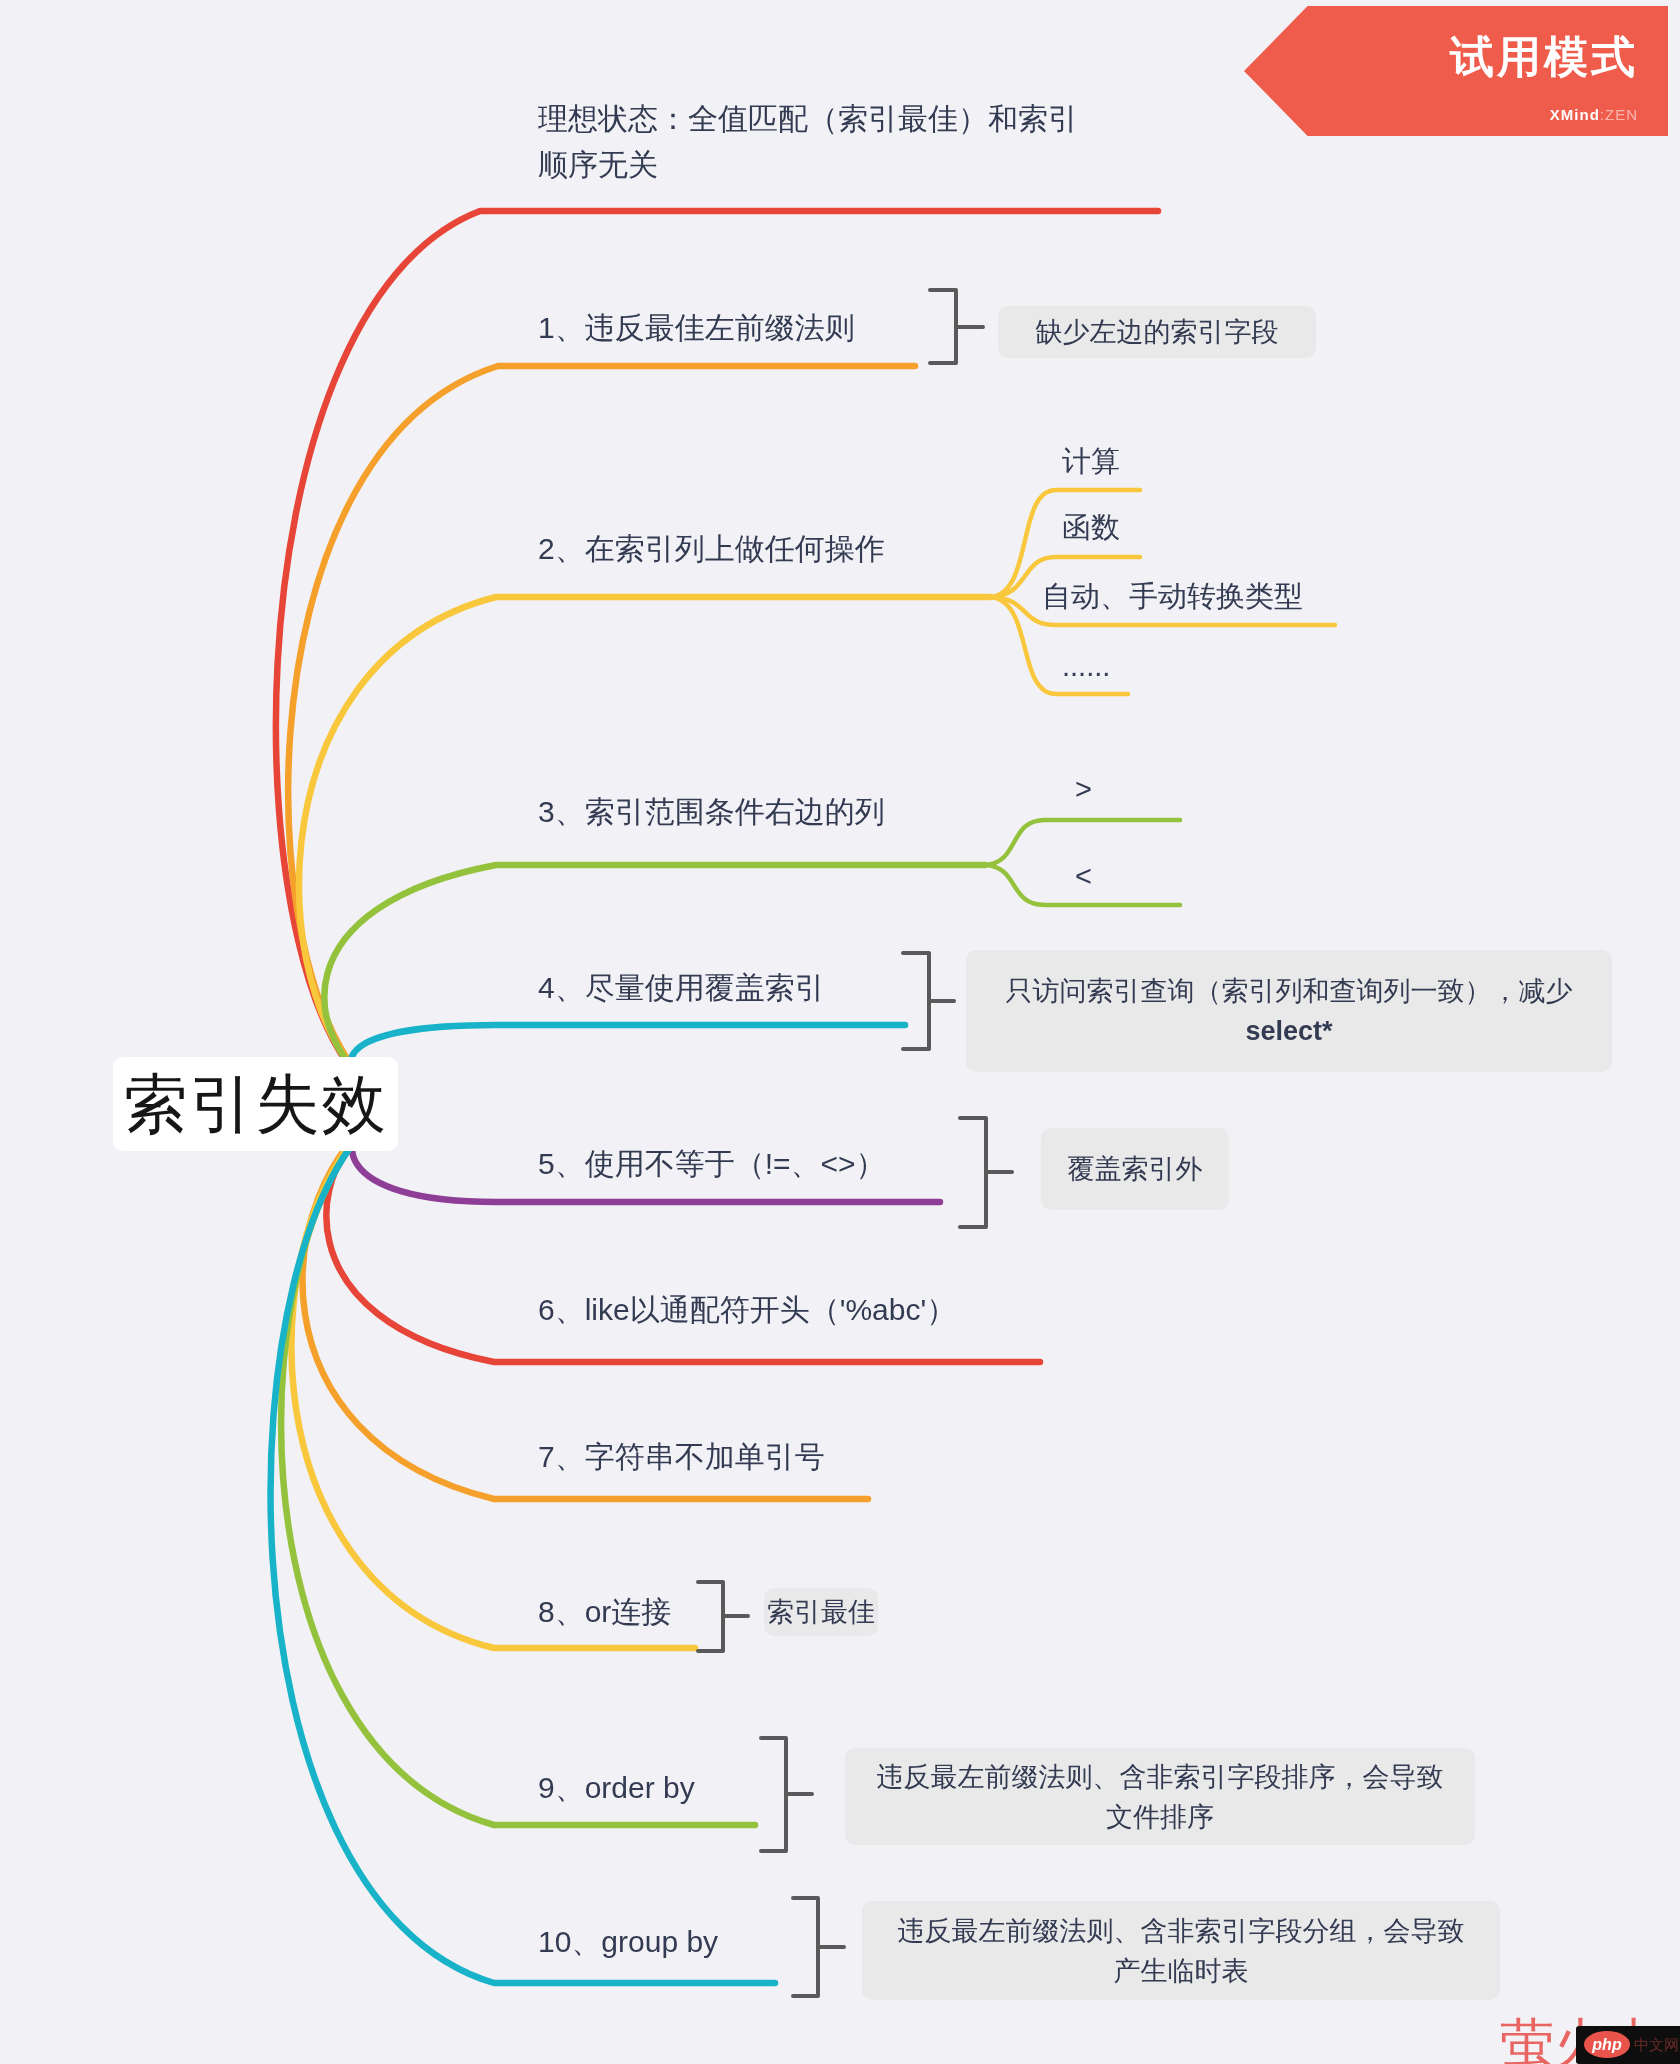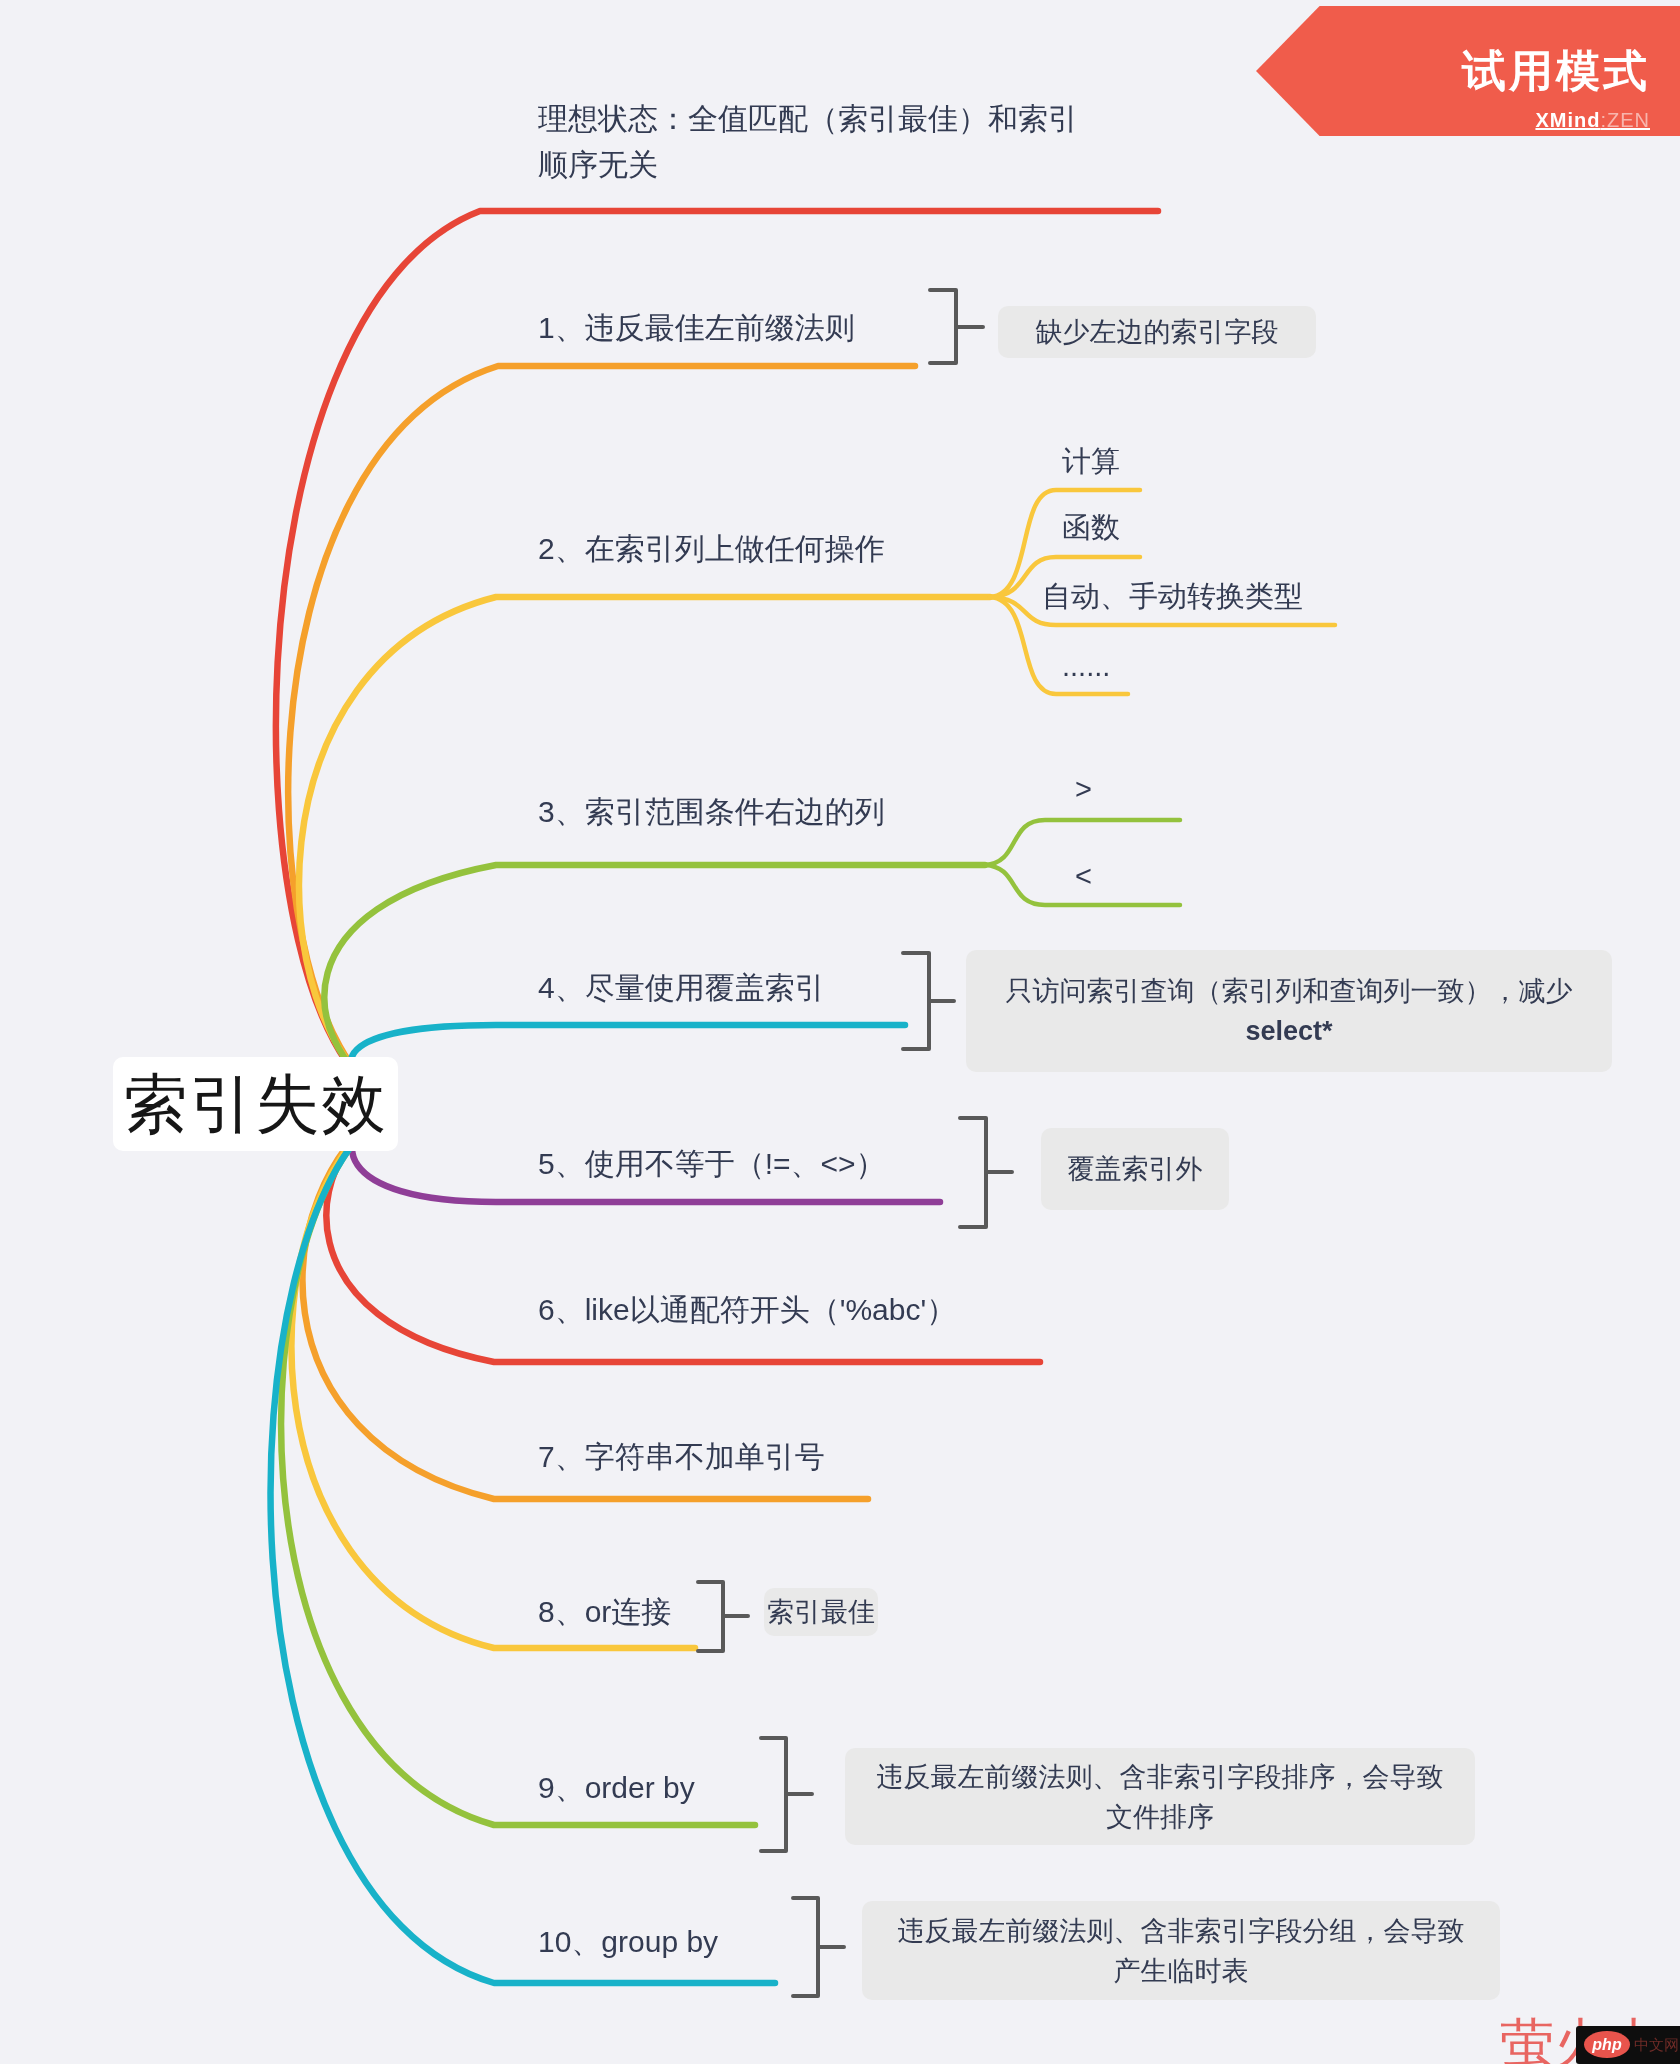--- a/index.html
+++ b/index.html
@@ -19,26 +19,26 @@
   .child{font-size:29px;font-weight:500;white-space:nowrap;transform:translateY(-50%);}
   .note{font-size:30px;font-weight:500;line-height:46px;}
   .callout{position:absolute;z-index:2;background:var(--callout_bg,#E9E9E9);border-radius:10px;
            display:flex;flex-direction:column;align-items:center;justify-content:center;
            color:var(--topic_text,#333B52);font-size:27px;font-weight:500;text-align:center;
            white-space:pre-line;line-height:40px;}
   .callout .b2{font-weight:700;text-align:right;}
   #root-node{position:absolute;z-index:3;background:#ffffff;border-radius:10px;
              display:flex;align-items:center;justify-content:center;
              font-size:64px;font-weight:400;color:#161616;letter-spacing:2px;}
-  #badge{position:absolute;z-index:4;right:0;top:6px;width:424px;height:130px;
+  #badge{position:absolute;z-index:4;right:12px;top:6px;width:424px;height:130px;
          background:var(--badge_bg,#F05C4B);
          clip-path:polygon(0 50%,15% 0,100% 0,100% 100%,15% 100%);
-         text-align:right;box-sizing:border-box;padding:36px 30px 0 0;color:#fff;}
+         text-align:right;box-sizing:border-box;padding:22px 30px 0 0;color:#fff;}
   #badge .t{font-size:44px;font-weight:700;letter-spacing:3px;}
-  #badge .brand{margin-top:8px;font-size:20px;letter-spacing:1px;text-decoration:underline;}
+  #badge .brand{margin-top:19px;font-size:15px;letter-spacing:1px;}
   #badge .brand .x{font-weight:700;color:#ffffff;}
   #badge .brand .z{color:rgba(255,255,255,0.55);font-weight:400;}
   #watermark-text{position:absolute;z-index:4;left:1500px;top:2008px;font-size:54px;
          color:var(--watermark_red,#E6423C);opacity:.8;white-space:nowrap;}
   #watermark-box{position:absolute;z-index:5;left:1576px;top:2026px;width:110px;height:38px;
          background:#0e0e0e;border-radius:3px;}
   #watermark-box .oval{position:absolute;left:8px;top:5px;width:46px;height:27px;border-radius:50%;
          background:#E8544C;color:#fff;font-size:16px;font-weight:700;font-style:italic;
          display:flex;align-items:center;justify-content:center;}
   #watermark-box .site{position:absolute;left:58px;top:10px;font-size:15px;color:#6E2B27;white-space:nowrap;}

